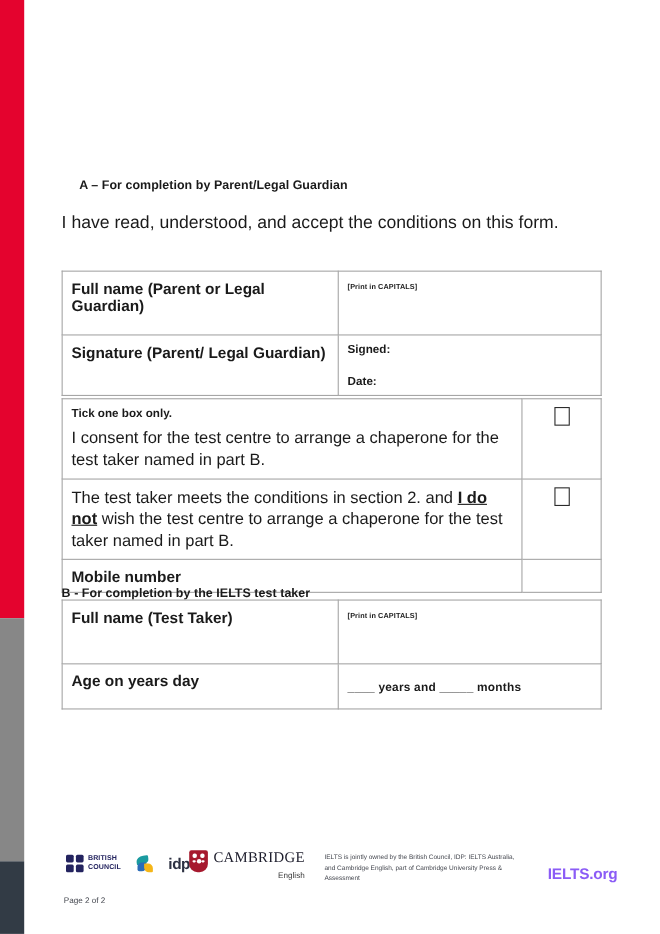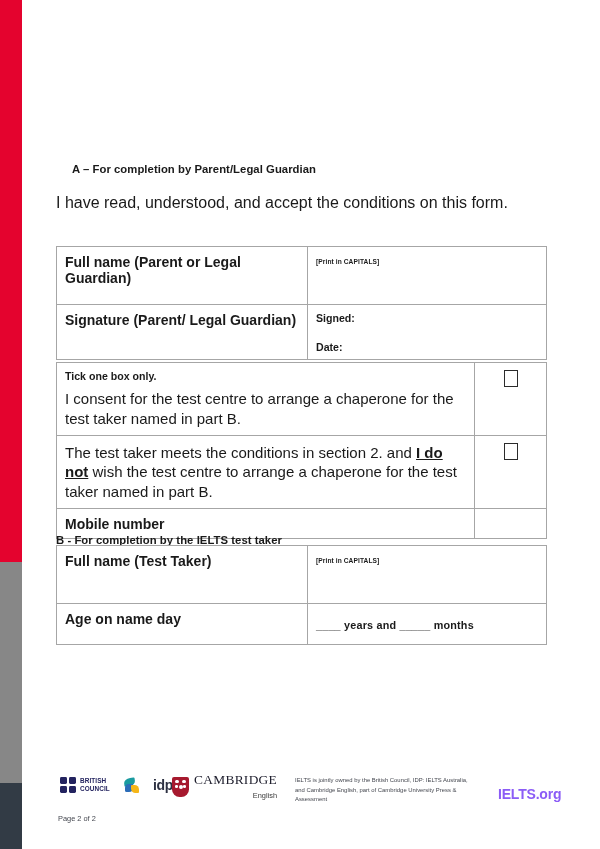--- a/index.html
+++ b/index.html
@@ -146,21 +146,21 @@
     background: #2b6cb8;
     border-radius: 50% 8% 50% 20%;
   }
   .idp-swoosh-c {
     position: absolute; left: 7px; top: 7px; width: 8px; height: 8px;
     background: #f5b618;
     border-radius: 10% 55% 12% 55%;
   }
   .idp-text { font-size: 14px; font-weight: bold; color: #2d3142; letter-spacing: -0.4px; }
 
-  .cam-logo { position: absolute; left: 150px; top: 773px; display: flex; align-items: center; gap: 5px; }
+  .cam-logo { position: absolute; left: 150px; top: 773px; display: flex; align-items: flex-start; gap: 5px; }
   .cam-shield { width: 17px; height: 20px; position: relative; }
   .cam-shield-bg {
     position: absolute; inset: 0;
     background: #a6192e;
     border-radius: 2px 2px 45% 45% / 2px 2px 38% 38%;
   }
   .cam-crest { position: absolute; inset: 0; }
   .cam-pip { position: absolute; background: #ffffff; }
   .cam-wrap { display: flex; flex-direction: column; }
   .cam-name {
@@ -279,21 +279,21 @@
       <td class="col-left cell-tall">
         <span class="lbl">Full name (Test Taker)</span>
       </td>
       <td class="col-right cell-tall">
         <span class="caps-hint">[Print in CAPITALS]</span>
         <span></span>
       </td>
     </tr>
     <tr>
       <td class="col-left" style="height:41px;">
-        <span class="lbl">Age on name day</span>
+        <span class="lbl">Age on years day</span>
       </td>
       <td class="col-right" style="height:41px;vertical-align:middle;">
         <span class="age-answer">____ years and _____ months</span>
       </td>
     </tr>
   </tbody>
     </table>
 
   <div class="footer">
 

